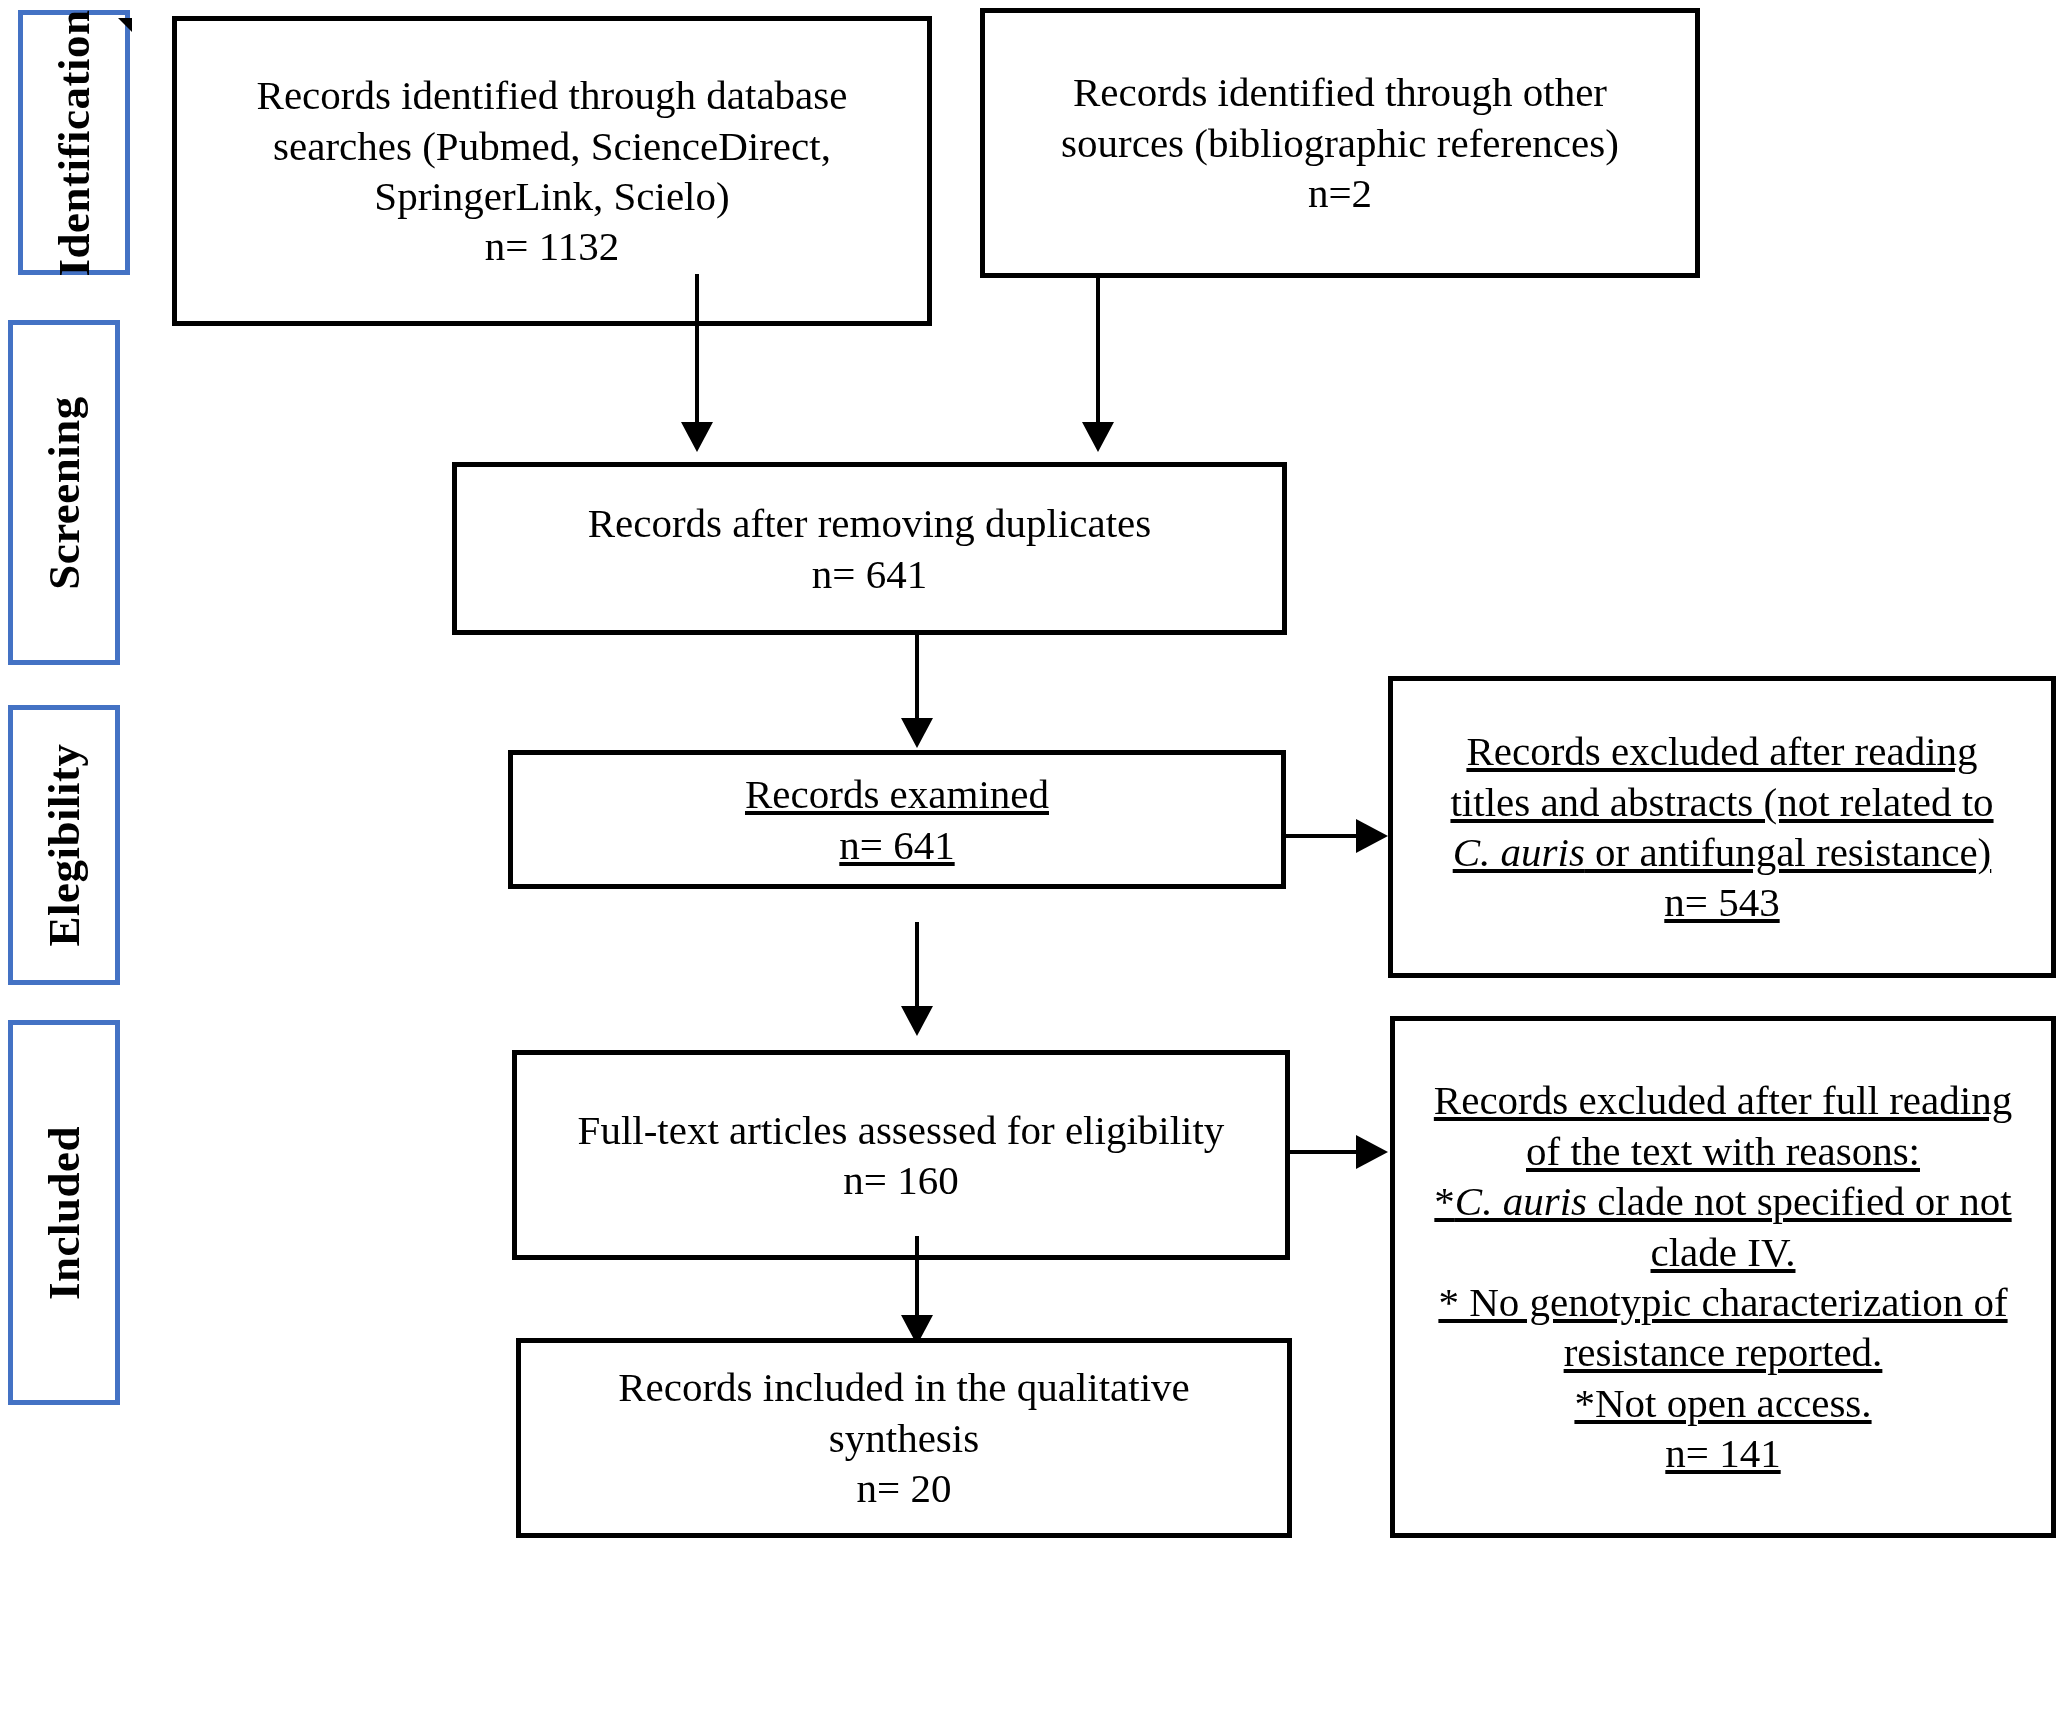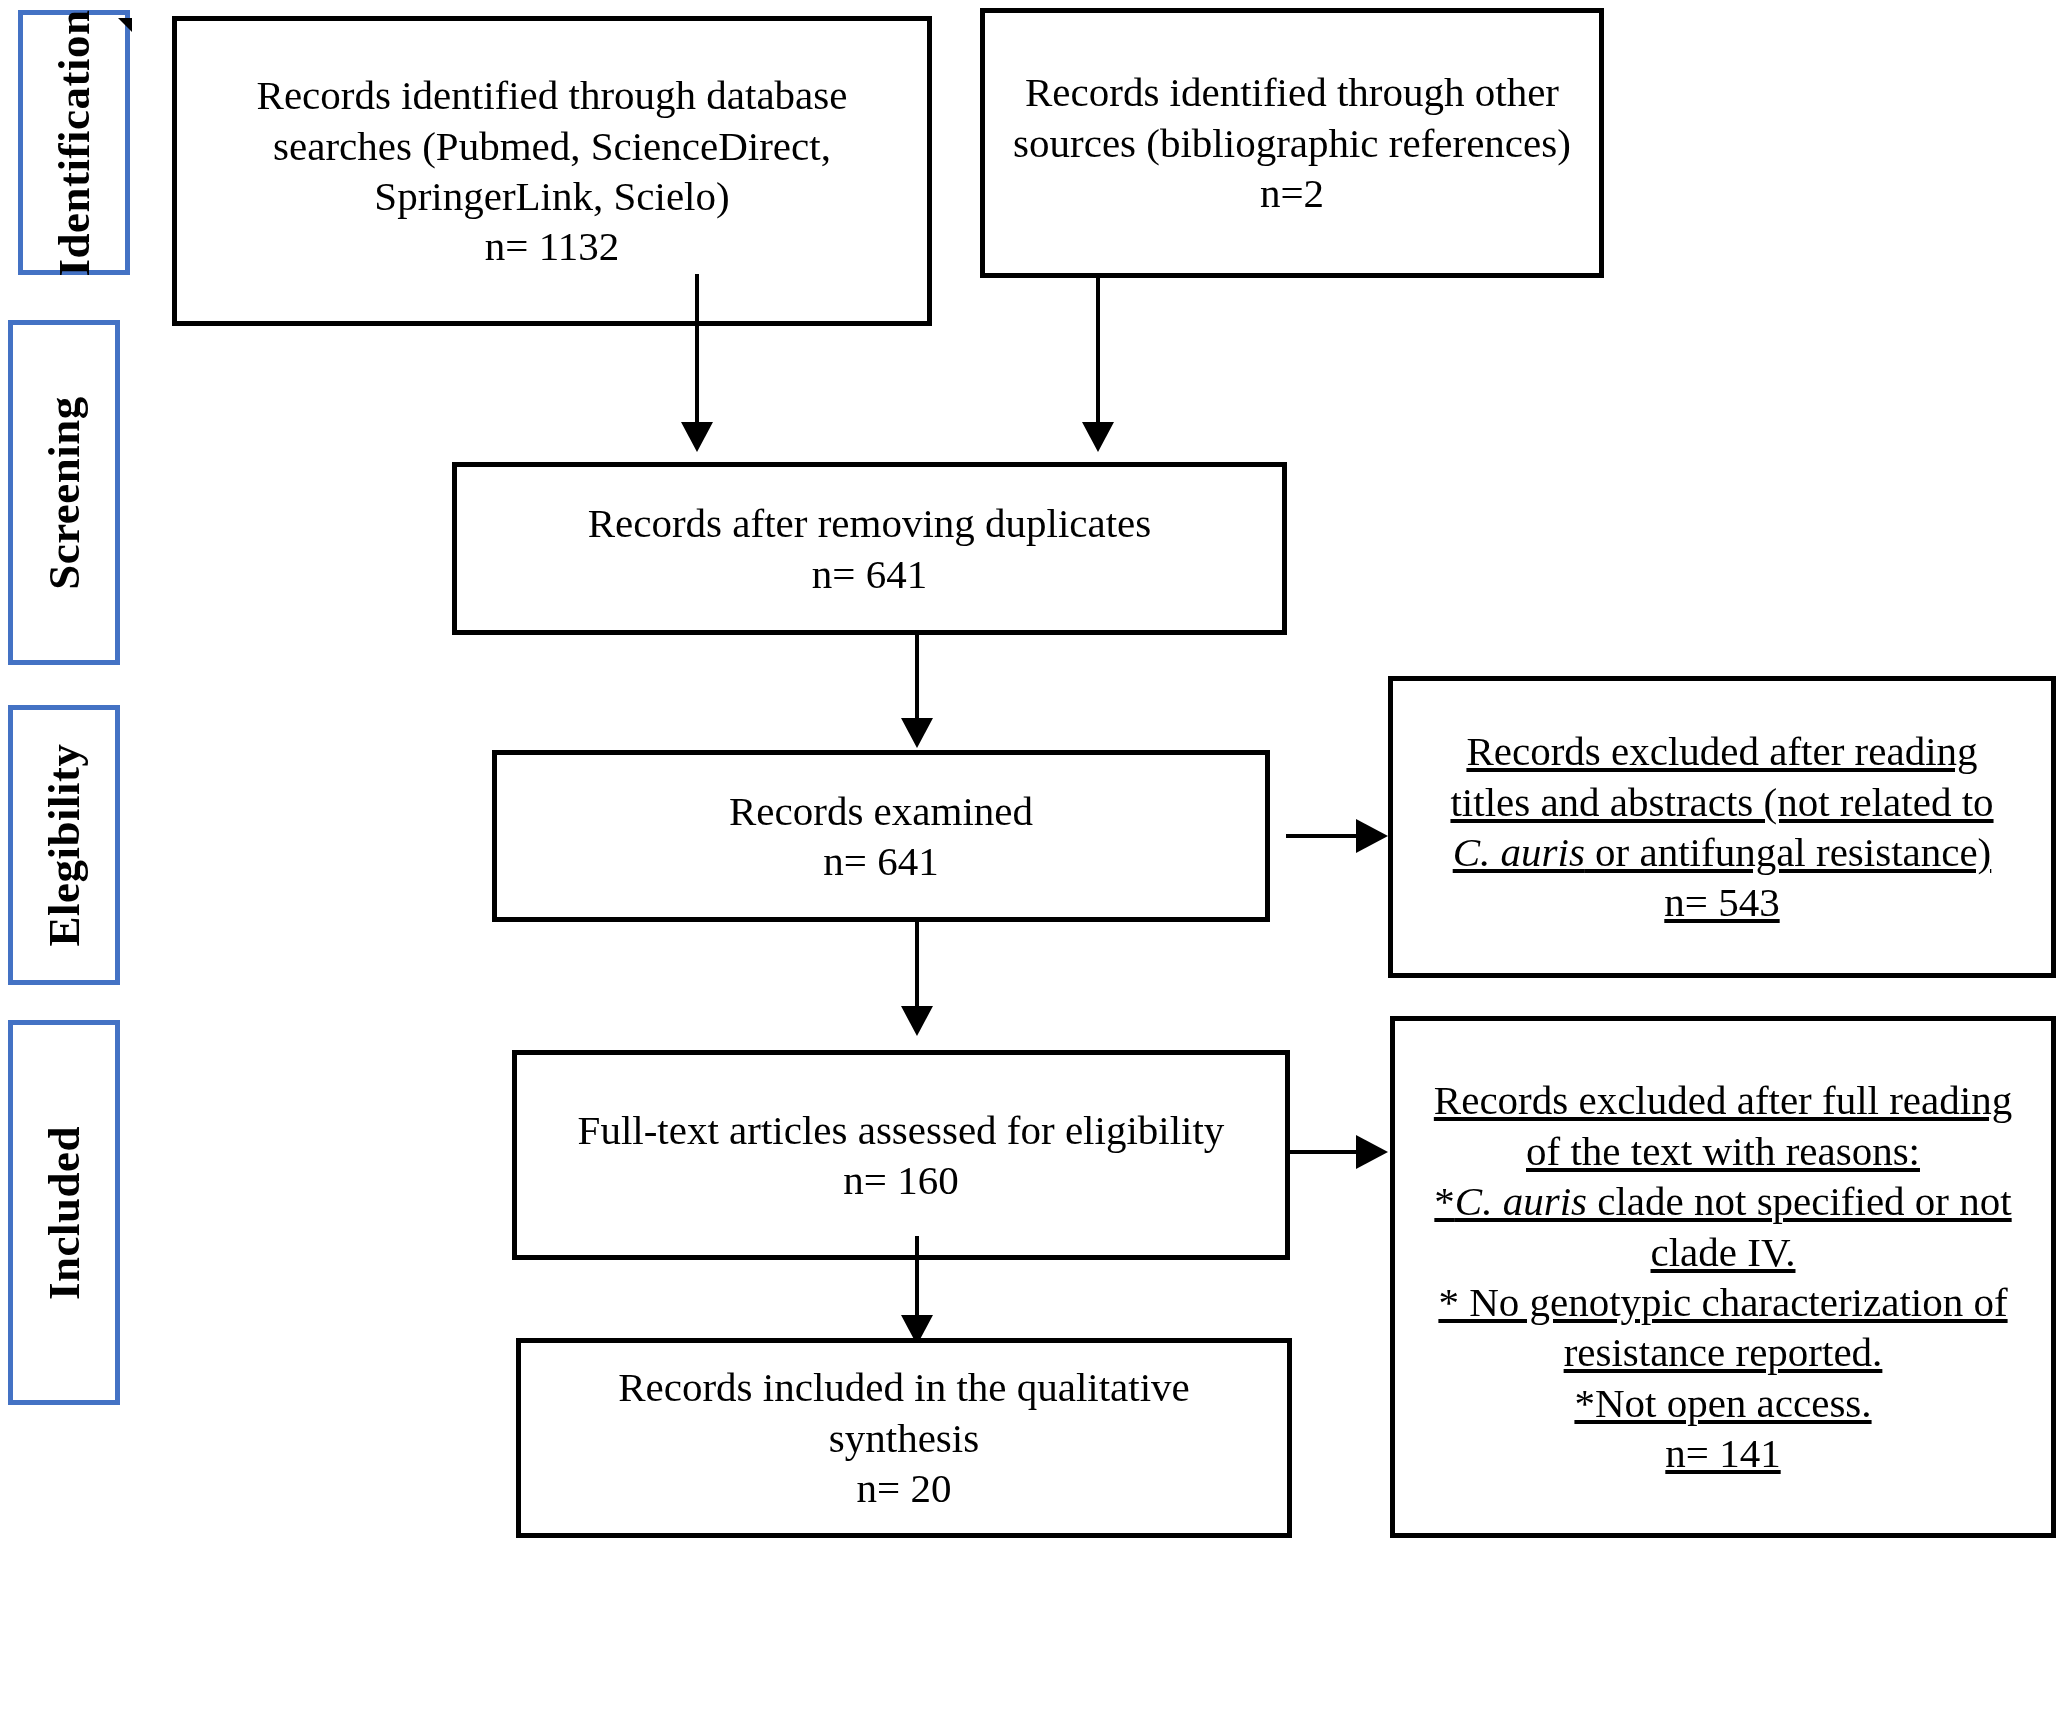--- a/index.html
+++ b/index.html
@@ -120,21 +120,21 @@
 
   <div class="flow-box" style="left:172px; top:16px; width:760px; height:310px;text-align:center;">
     <div class="flow-text">
       <div>Records identified through database</div>
       <div>searches (Pubmed, ScienceDirect,</div>
       <div>SpringerLink, Scielo)</div>
       <div>n= 1132</div>
     </div>
   </div>
 
-  <div class="flow-box" style="left:980px; top:8px; width:624px; height:270px;">
+  <div class="flow-box" style="left:980px; top:8px; width:720px; height:270px;">
     <div class="flow-text">
       <div>Records identified through other</div>
       <div>sources (bibliographic references)</div>
       <div>n=2</div>
     </div>
   </div>
 
   <div class="vline" style="left:695px; top:274px; height:150px;"></div>
   <div class="arrow-down" style="left:681px; top:422px;"></div>
 
@@ -144,21 +144,21 @@
   <div class="flow-box" style="left:452px; top:462px; width:835px; height:173px;">
     <div class="flow-text">
       <div>Records after removing duplicates</div>
       <div>n= 641</div>
     </div>
   </div>
 
   <div class="vline" style="left:915px; top:635px; height:85px;"></div>
   <div class="arrow-down" style="left:901px; top:718px;"></div>
 
-  <div class="flow-box" style="left:492px; top:750px; width:778px; height:172px;">
+  <div class="flow-box" style="left:508px; top:750px; width:778px; height:139px;text-decoration:underline;">
     <div class="flow-text">
       <div>Records examined</div>
       <div>n= 641</div>
     </div>
   </div>
 
   <div class="hline" style="left:1286px; top:834px; width:74px;"></div>
   <div class="arrow-right" style="left:1356px; top:819px;"></div>
 
   <div class="flow-box" style="left:1388px; top:676px; width:668px; height:302px;text-decoration:underline;">

